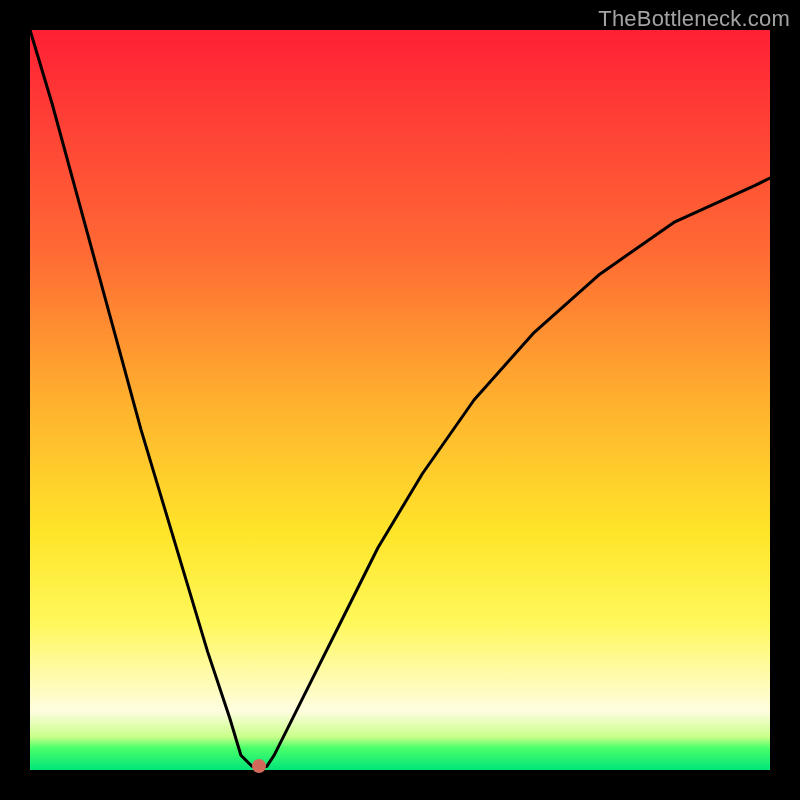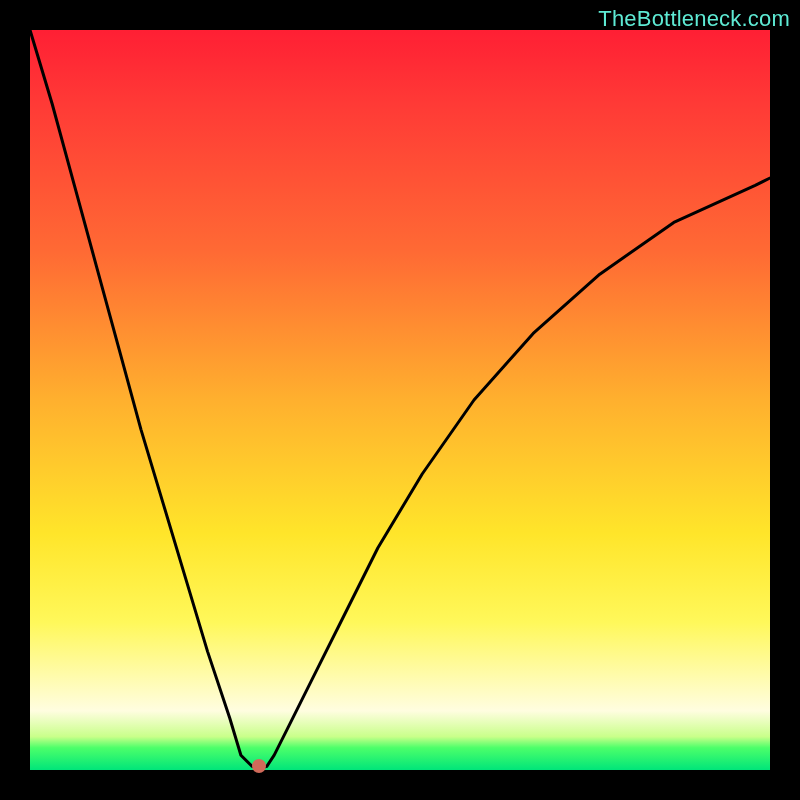--- a/index.html
+++ b/index.html
@@ -36,21 +36,21 @@
       #fffde0 92%,
       #c9ff8a 95.5%,
       #4cff6a 97%,
       #00e57a 100%
     );
   }
   .watermark {
     position: absolute;
     top: 6px;
     right: 10px;
-    color: #5eead4;
+    color: #a3a3a3;
     font-size: 22px;
     font-weight: 500;
     letter-spacing: 0.2px;
   }
   svg.curve {
     position: absolute;
     left: 0;
     top: 0;
     width: 740px;
     height: 740px;

